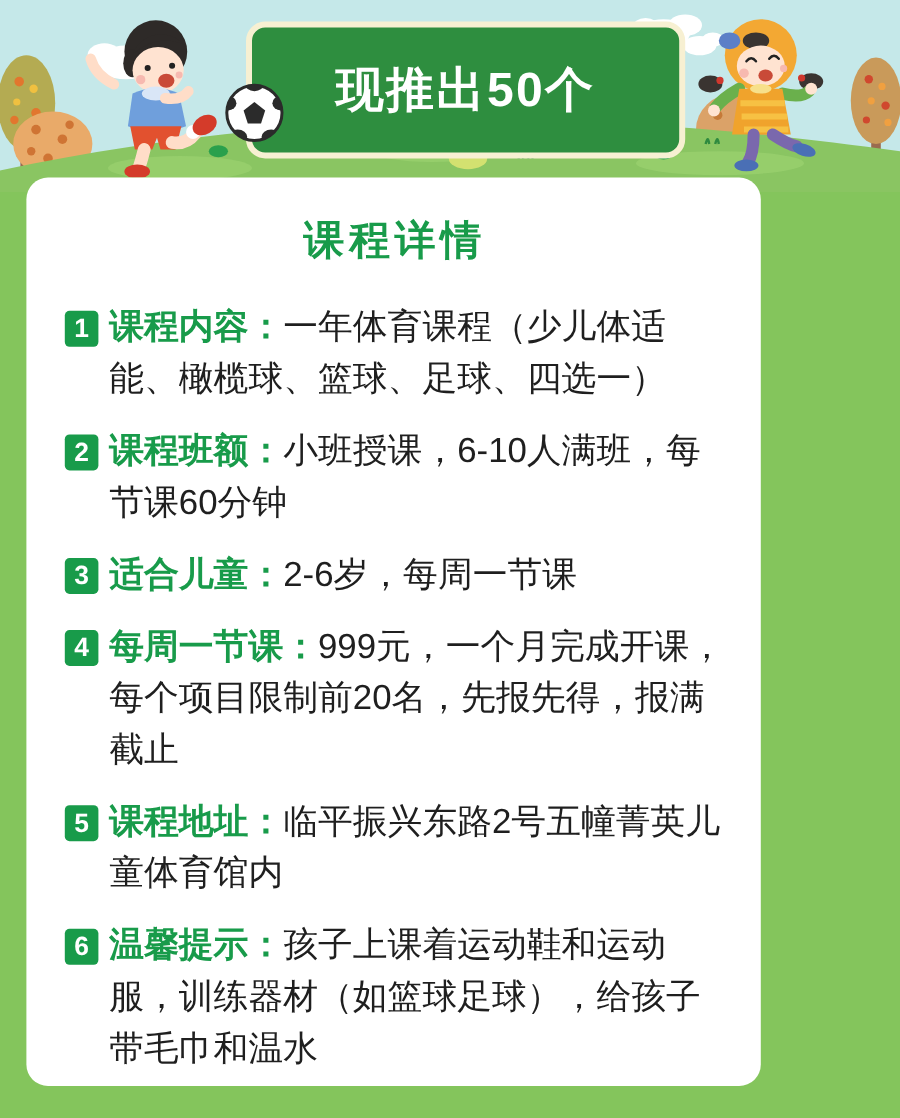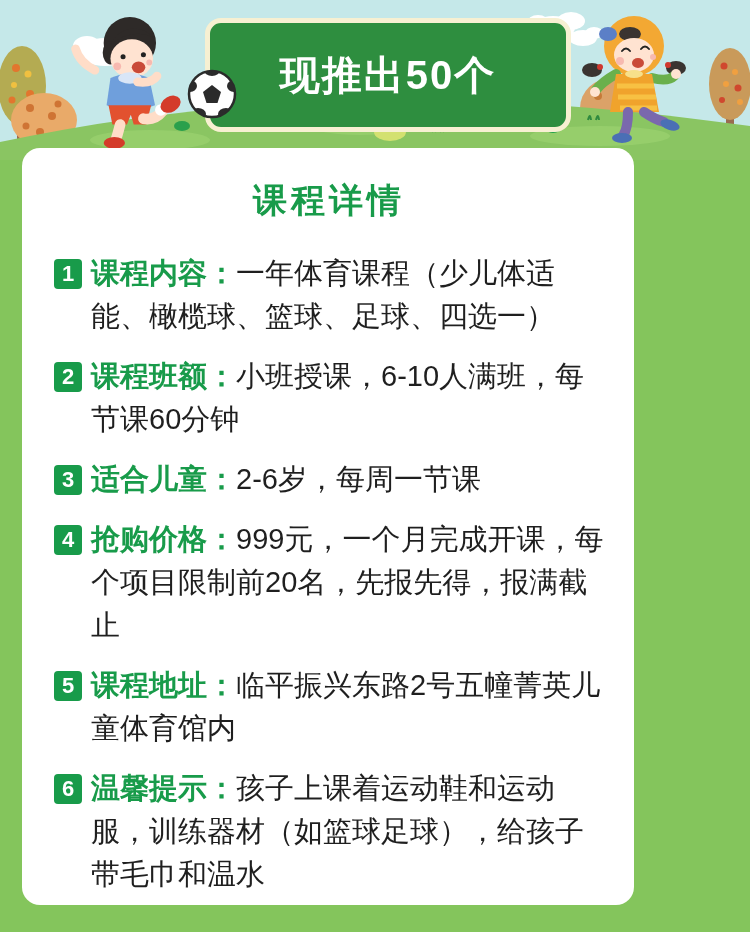--- a/index.html
+++ b/index.html
@@ -197,21 +197,21 @@
     <div class="item">
       <span class="badge">2</span>
       <p class="item-text"><span class="item-label">课程班额：</span><span>小班授课，6-10人满班，每节课60分钟</span></p>
     </div>
     <div class="item">
       <span class="badge">3</span>
       <p class="item-text"><span class="item-label">适合儿童：</span><span>2-6岁，每周一节课</span></p>
     </div>
     <div class="item">
       <span class="badge">4</span>
-      <p class="item-text"><span class="item-label">抢购价格：</span><span>999元，一个月完成开课，每个项目限制前20名，先报先得，报满截止</span></p>
+      <p class="item-text"><span class="item-label">每周一节课：</span><span>999元，一个月完成开课，每个项目限制前20名，先报先得，报满截止</span></p>
     </div>
     <div class="item">
       <span class="badge">5</span>
       <p class="item-text"><span class="item-label">课程地址：</span><span>临平振兴东路2号五幢菁英儿童体育馆内</span></p>
     </div>
     <div class="item">
       <span class="badge">6</span>
       <p class="item-text"><span class="item-label">温馨提示：</span><span>孩子上课着运动鞋和运动服，训练器材（如篮球足球），给孩子带毛巾和温水</span></p>
     </div>
   </div>

